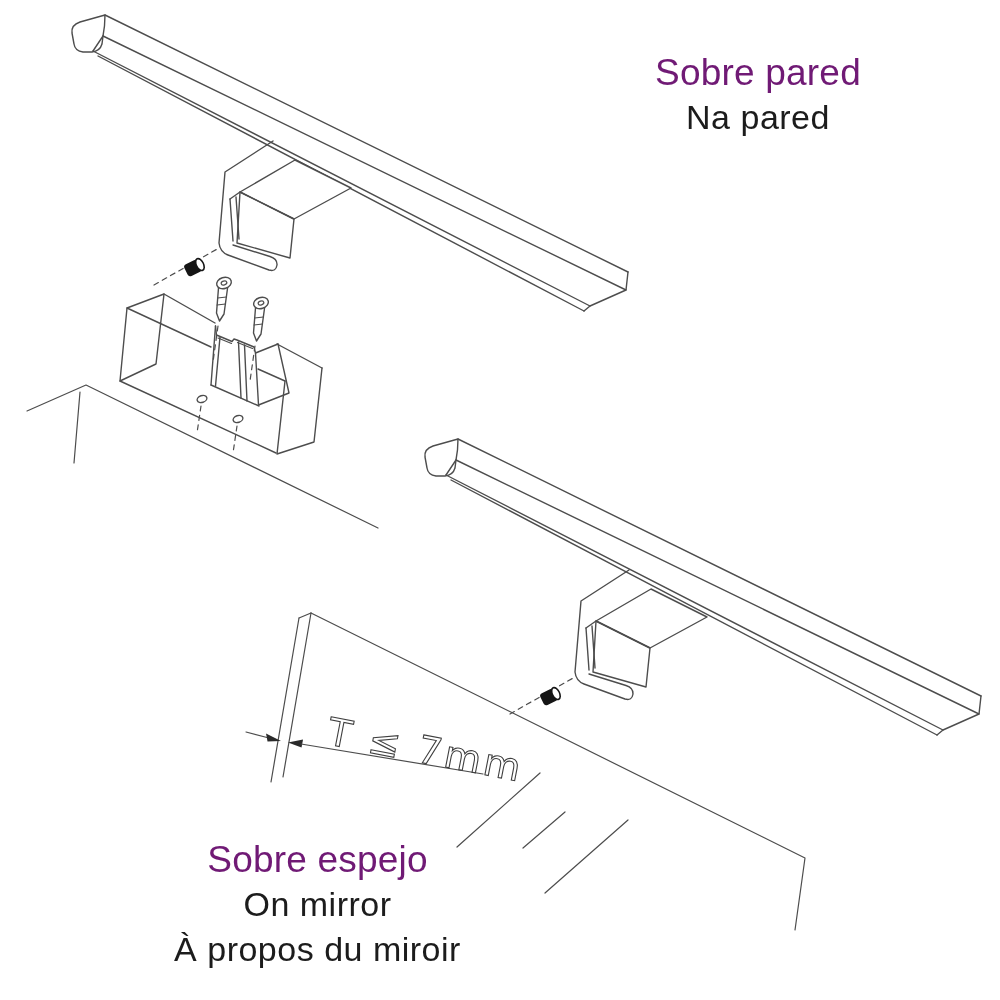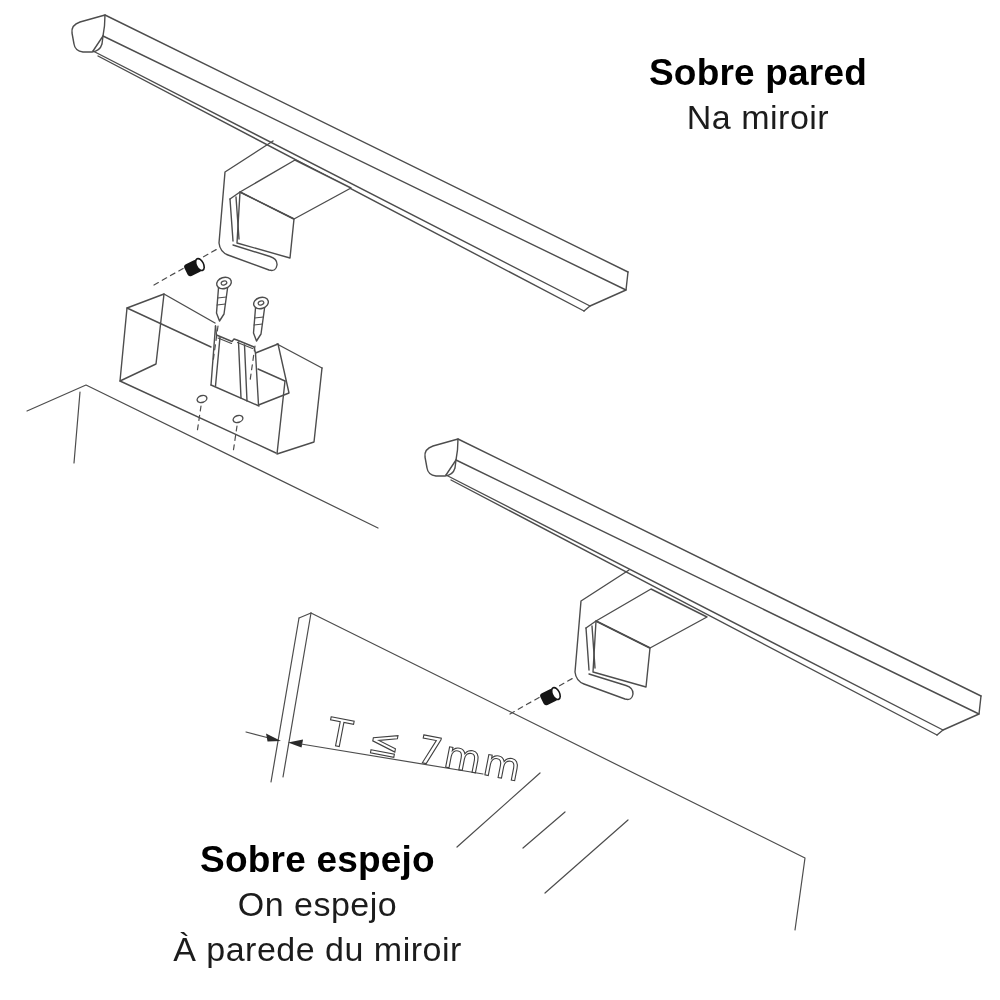--- a/index.html
+++ b/index.html
@@ -9,21 +9,21 @@
     font-family:"Liberation Sans","DejaVu Sans",sans-serif;
     color:#1a1a1a;
   }
   .stage{position:absolute;left:0;top:0;width:1000px;height:1000px;}
   svg{position:absolute;left:0;top:0;}
   .caption{
     position:absolute;text-align:center;line-height:45px;
     font-weight:300;font-size:34px;letter-spacing:0.5px;color:#1c1c1c;
   }
   .caption .cap-title{
-    font-weight:700;font-size:37px;letter-spacing:0.2px;color:#000000;
+    font-weight:400;font-size:37px;letter-spacing:0.2px;color:#701a75;
   }
   .caption-wall{left:558px;top:50px;width:400px;}
   .caption-mirror{left:115px;top:793px;width:405px;margin-top:44px;}
   
   .ln{fill:none;stroke:#4d4d4d;stroke-width:1.4;stroke-linecap:round;stroke-linejoin:round;}
   .thin{stroke-width:1.2;}
   .dash{stroke-dasharray:5 4.5;}
   .facefill{fill:#ffffff;stroke:none;}
   .arrowhead{fill:#2a2a2a;stroke:none;}
   .sketchtext{
@@ -148,22 +148,22 @@
       </g>
 
       <use href="#lamp-bar" transform="translate(353,424)"></use>
       <use href="#lamp-bracket" transform="translate(356,429)"></use>
       <use href="#set-screw-unit" transform="translate(356,429)"></use>
     </g>
   </svg>
 
   <div class="caption caption-wall">
     <div class="cap-title">Sobre pared</div>
-    <div>Na miroir</div>
+    <div>Na pared</div>
   </div>
 
   <div class="caption caption-mirror">
     <div class="cap-title">Sobre espejo</div>
-    <div>On espejo</div>
-    <div>À parede du miroir</div>
+    <div>On mirror</div>
+    <div>À propos du miroir</div>
   </div>
 
 </div>
 
 </body></html>

